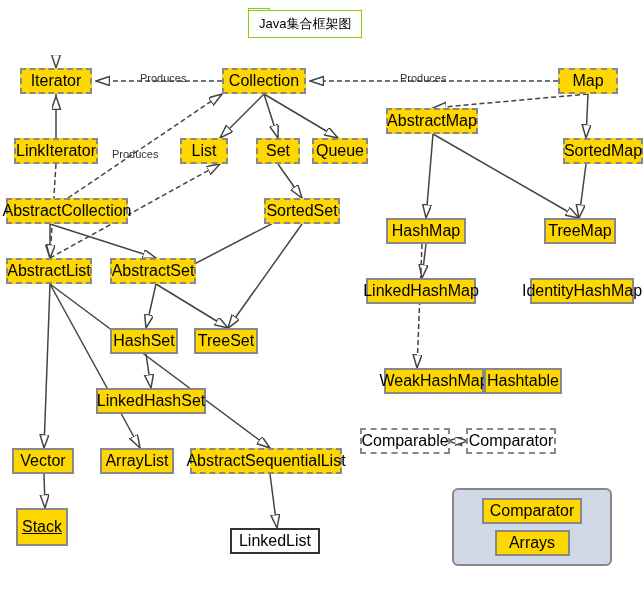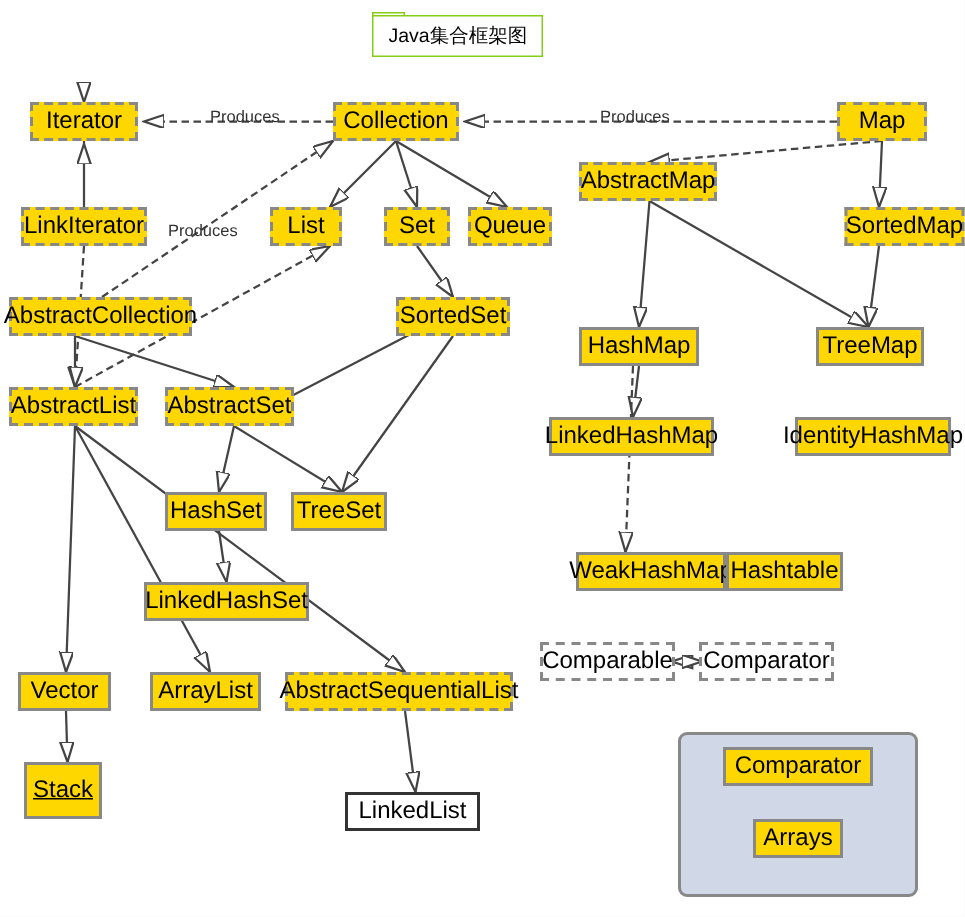--- a/index.html
+++ b/index.html
@@ -203,18 +203,18 @@
   <div class="node node-solid" style="left:100px; top:448px; width:74px; height:26px;">ArrayList</div>
 
   <div class="node node-dashed" style="left:190px; top:448px; width:152px; height:26px;">AbstractSequentialList</div>
 
   <div class="node node-solid" style="left:16px; top:508px; width:52px; height:38px;text-decoration:underline;">Stack</div>
 
   <div class="node" style="left:230px; top:528px; width:90px; height:26px; background:#fff; border:2px solid #333;">LinkedList</div>
 
   <div class="legend-box" style="left:452px; top:488px; width:160px;">
     <div class="node node-solid" style="position:relative; width:100px; height:26px; margin:0 auto;">Comparator</div>
-    <div class="node node-solid" style="position:relative; width:60px; height:26px; margin:16px auto;">Arrays</div>
+    <div class="node node-solid" style="position:relative; width:75px; height:26px; margin:0 auto;">Arrays</div>
   </div>
 
   <div class="title-box" style="left:248px; top:10px;">Java集合框架图</div>
 
 </div>
 
 </body></html>

